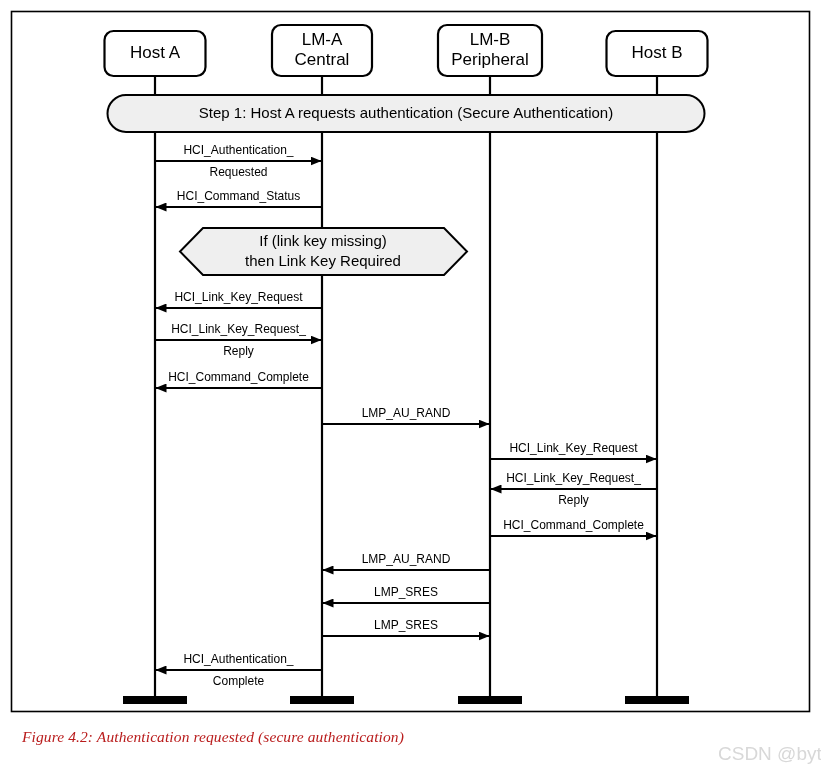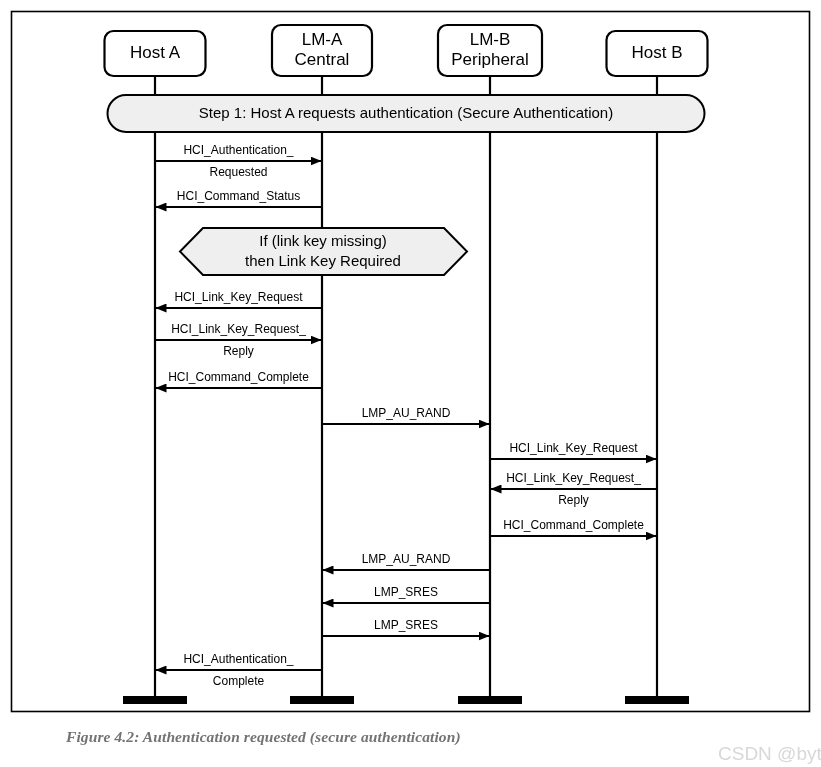--- a/index.html
+++ b/index.html
@@ -24,26 +24,25 @@
   .hdr-lbl{font-size:17px;}
   .step-lbl{font-size:15px;}
   .cond-lbl{font-size:15px;}
   .msg-lbl{font-size:12px;}
 
   .caption{
     position:absolute;
     left:22px;top:728px;
     font-family:"Liberation Serif", serif;
     font-style:italic;
-    font-weight:bold;
+    font-weight:normal;
     font-size:15.5px;
-    color:#737373;
+    color:#b91c1c;
     white-space:nowrap;
     letter-spacing:0.1px;
-    margin-left:44px;
   }
   .watermark{
     position:absolute;
     left:718px;top:741px;
     font-family:"Liberation Sans", sans-serif;
     font-size:19px;
     color:#d8d8d8;
     white-space:nowrap;
     user-select:none;
   }

